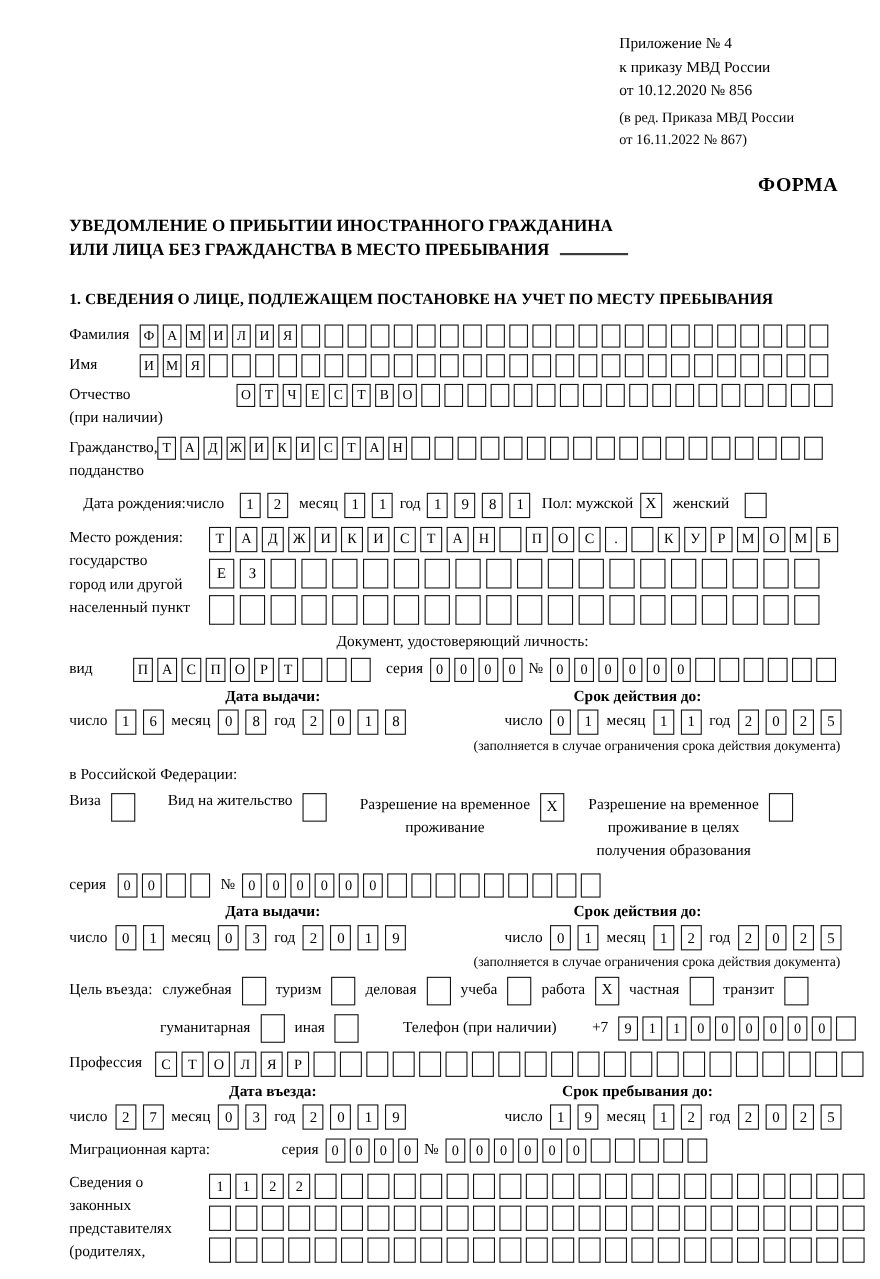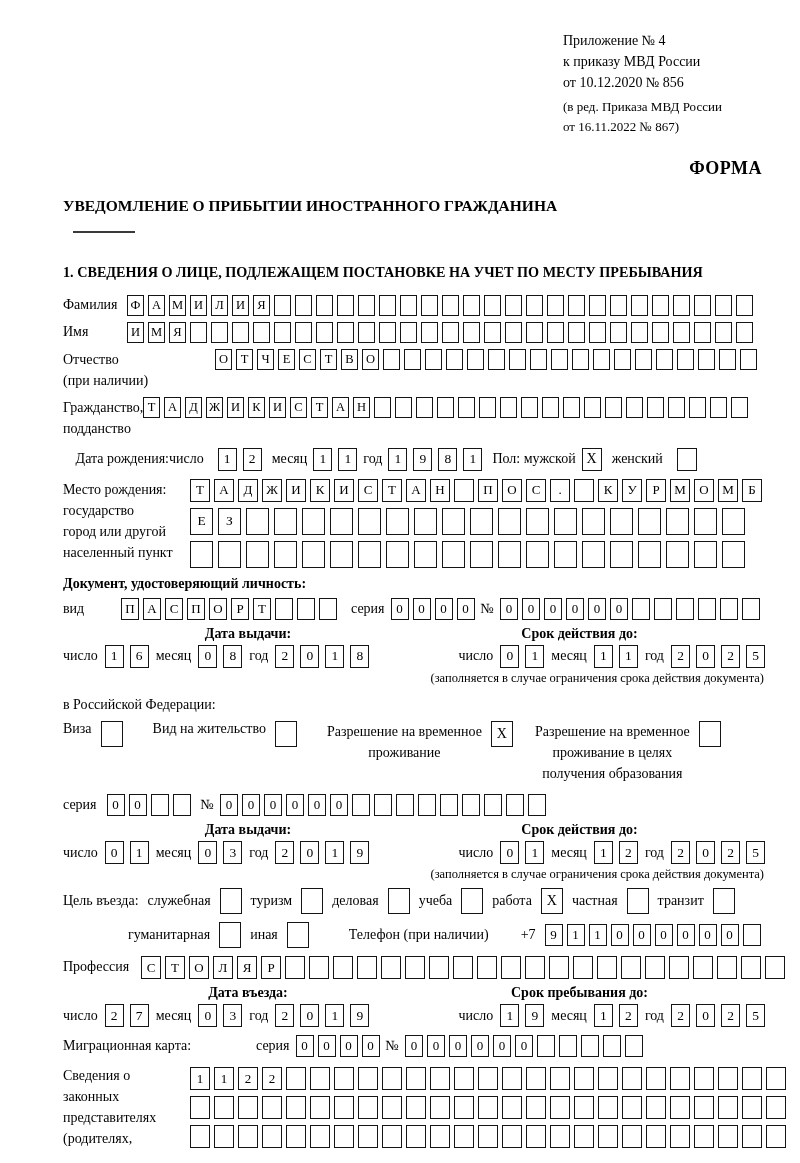--- a/index.html
+++ b/index.html
@@ -34,21 +34,21 @@
   .cells-l{gap:5px;}  .cells-l .cell{width:23px;height:27px;font-size:13.5px;}
   .cells-d{gap:6px;}  .cells-d .cell{width:19px;height:23px;font-size:13.5px;}
 
   .checkbox{box-sizing:border-box;border:1.6px solid #151515;width:22px;height:26px;display:inline-flex;
             align-items:center;justify-content:center;font-size:14px;flex:0 0 auto;background:#fff;}
   .checkbox.sm{width:20px;height:23px;}
 
   .stack{display:flex;flex-direction:column;gap:6px;}
 
   
-  .doc-head{font-weight:bold;text-align:left;margin:8px 0 6px 0;}
+  .doc-head{font-weight:normal;text-align:center;margin:8px 0 6px 0;}
 
   
   .dhead{display:flex;margin-top:4px;margin-bottom:3px;font-weight:bold;}
   .dhead .dh-l{width:370px;text-align:center;}
   .dhead .dh-r{flex:1;text-align:center;margin-right:52px;}
   .drow{display:flex;justify-content:space-between;width:702px;align-items:center;}
   .dgroup{display:flex;align-items:center;gap:7px;}
   .note{font-size:12.5px;text-align:right;padding-right:14px;margin-top:3px;margin-bottom:6px;}
 
   .intro{line-height:1.8;}
@@ -72,21 +72,21 @@
       <div>от 10.12.2020 № 856</div>
     </div>
   <div class="hdr-edition lbl-lines">
       <div>(в ред. Приказа МВД России</div>
       <div>от 16.11.2022 № 867)</div>
     </div>
   <div class="forma">ФОРМА</div>
 
   <div class="title">
     <div>УВЕДОМЛЕНИЕ О ПРИБЫТИИ ИНОСТРАННОГО ГРАЖДАНИНА</div>
-    <div><span class="uline"></span></div>
+    <div><span>ИЛИ ЛИЦА БЕЗ ГРАЖДАНСТВА В МЕСТО ПРЕБЫВАНИЯ</span><span class="uline"></span></div>
   </div>
 
   <div class="sec-head">1. СВЕДЕНИЯ О ЛИЦЕ, ПОДЛЕЖАЩЕМ ПОСТАНОВКЕ НА УЧЕТ ПО МЕСТУ ПРЕБЫВАНИЯ</div>
 
   <div class="frow">
     <div class="lbl w64">Фамилия</div>
     <div class="cells cells-xs">
         <span class="cell">Ф</span>
         <span class="cell">А</span>
         <span class="cell">М</span>
@@ -555,21 +555,21 @@
     <span>учеба</span>
     <span class="checkbox"></span>
     <span>работа</span>
     <span class="checkbox">X</span>
     <span>частная</span>
     <span class="checkbox"></span>
     <span>транзит</span>
     <span class="checkbox"></span>
   </div>
 
-  <div class="purpose-row" style="padding-left:65px;">
+  <div class="purpose-row" style="padding-left:65px;justify-content:flex-end;">
     <span>гуманитарная</span>
     <span class="checkbox"></span>
     <span>иная</span>
     <span class="checkbox"></span>
     <span class="gap22"></span>
     <span>Телефон (при наличии)</span>
     <span class="gap14"></span>
     <span>+7</span>
     <div class="cells cells-s">
         <span class="cell">9</span>

